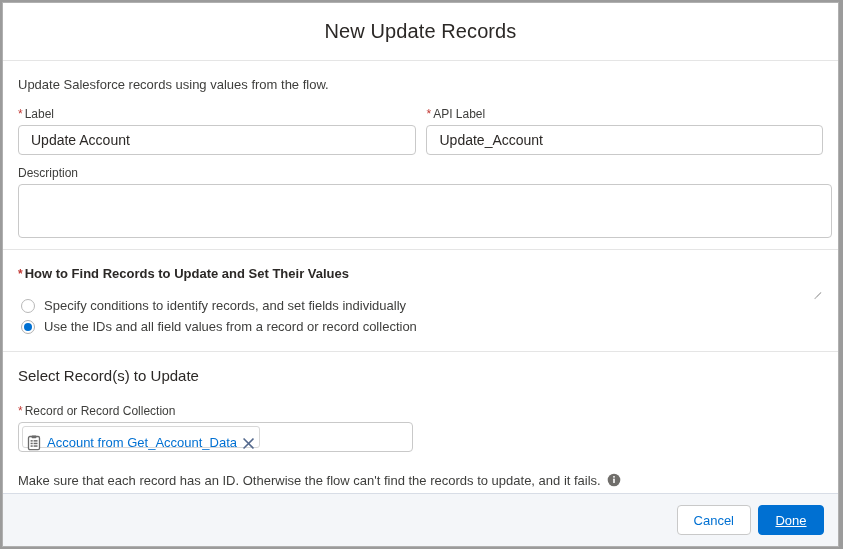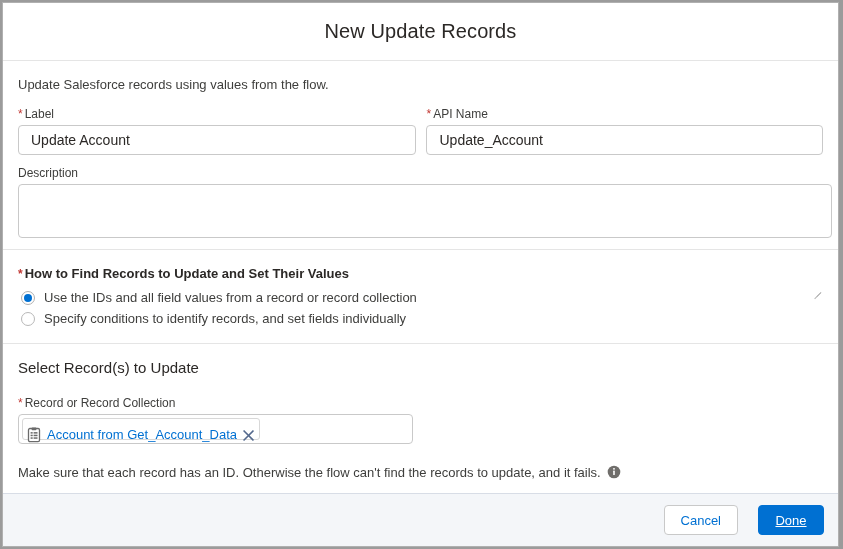--- a/index.html
+++ b/index.html
@@ -142,21 +142,21 @@
     transform-origin: right center;
     transform: rotate(-45deg);
   }
 
   
   .radio-section { padding-top: 16px; padding-bottom: 14px; }
   .group-legend {
     font-size: 13px;
     font-weight: bold;
     color: #2b2826;
-    margin-bottom: 6px;
+    margin-bottom: 14px;
   }
   .radio-item {
     display: flex;
     align-items: center;
     height: 21px;
     cursor: pointer;
   }
   .radio-dot {
     width: 14px;
     height: 14px;
@@ -264,21 +264,21 @@
   
   .modal-footer {
     flex: 0 0 53px;
     height: 53px;
     background: #f4f6f9;
     border-top: 1px solid #d8dde6;
     display: flex;
     align-items: center;
     justify-content: flex-end;
     padding-right: 14px;
-    gap: 20px;
+    gap: 7px;
     box-sizing: border-box;
   }
   .btn {
     height: 30px;
     border-radius: 4px;
     font-size: 13px;
     font-family: "Liberation Sans", sans-serif;
     cursor: pointer;
     box-sizing: border-box;
     padding: 0 16px;
@@ -315,21 +315,21 @@
           <div class="field-label-wrap">
             <span class="req">*</span>
             <span class="field-label">Label</span>
           </div>
           <input class="text-input" type="text" value="Update Account" style="">
         </div>
 
         <div class="field" style="width:401px;">
           <div class="field-label-wrap">
             <span class="req">*</span>
-            <span class="field-label">API Name</span>
+            <span class="field-label">API Label</span>
           </div>
           <input class="text-input" type="text" value="Update_Account" style="">
         </div>
       </div>
 
       <div class="desc-block">
         <div class="field-label">Description</div>
         <textarea class="textarea" placeholder="" style=""></textarea>
       </div>
       <div class="resize-grip">
@@ -339,27 +339,27 @@
     </div>
 
     <div class="divider" style="margin-top:11px;"></div>
 
     <div class="section radio-section">
       <div class="group-legend">
         <span class="req">*</span><span>How to Find Records to Update and Set Their Values</span>
       </div>
 
       <div class="radio-item">
+        <span class="radio-dot"></span>
+        <span class="radio-label">Specify conditions to identify records, and set fields individually</span>
+      </div>
+
+      <div class="radio-item">
         <span class="radio-dot checked"></span>
         <span class="radio-label">Use the IDs and all field values from a record or record collection</span>
-      </div>
-
-      <div class="radio-item">
-        <span class="radio-dot"></span>
-        <span class="radio-label">Specify conditions to identify records, and set fields individually</span>
       </div>
     </div>
 
     <div class="divider"></div>
 
     <div class="section records-section">
       <div class="section-heading">Select Record(s) to Update</div>
 
       <div class="field-label-wrap">
         <span class="req">*</span>

